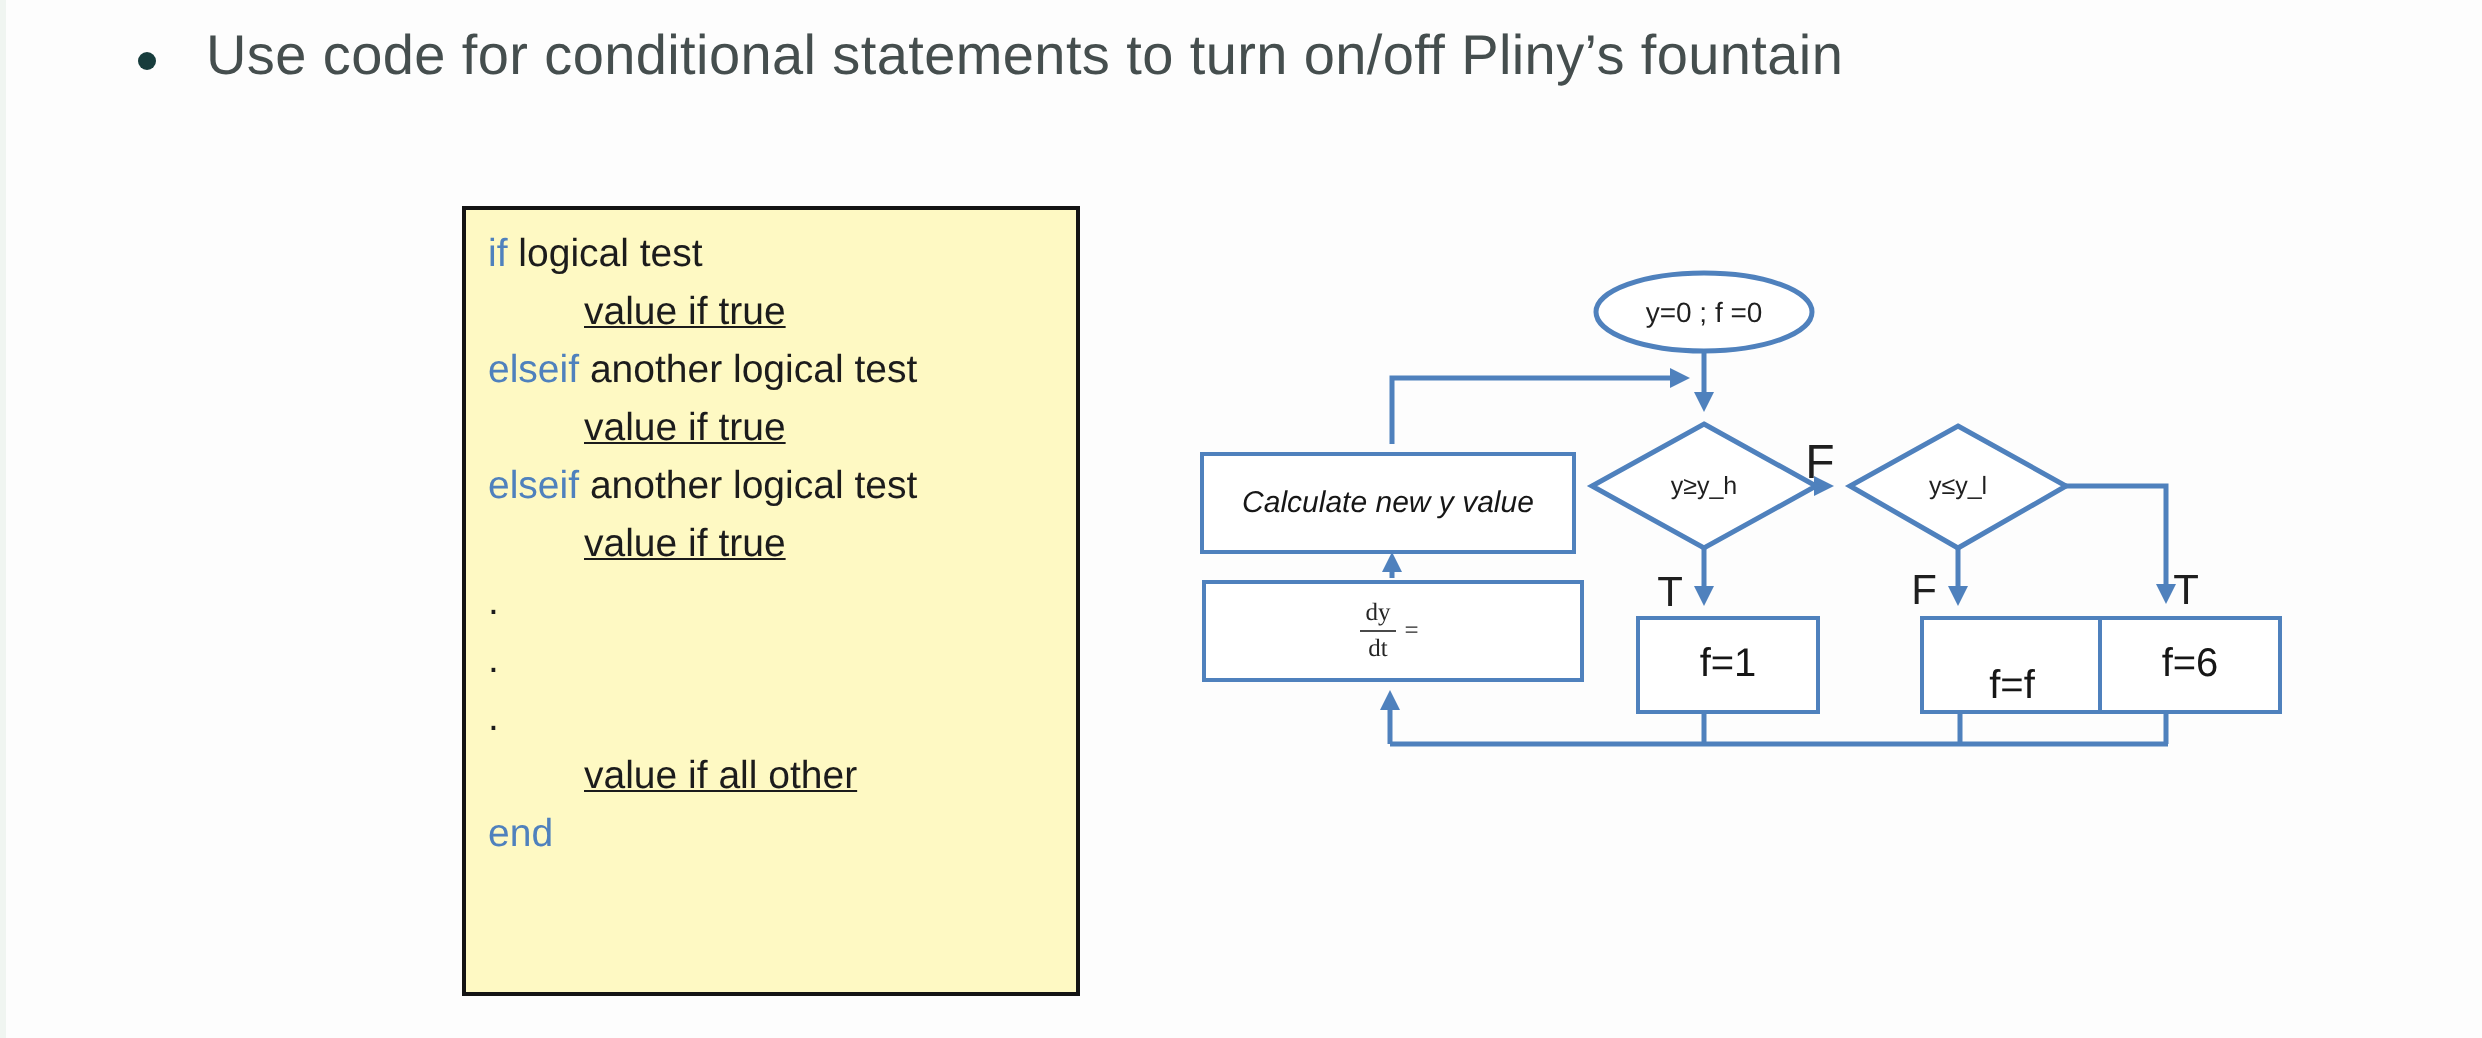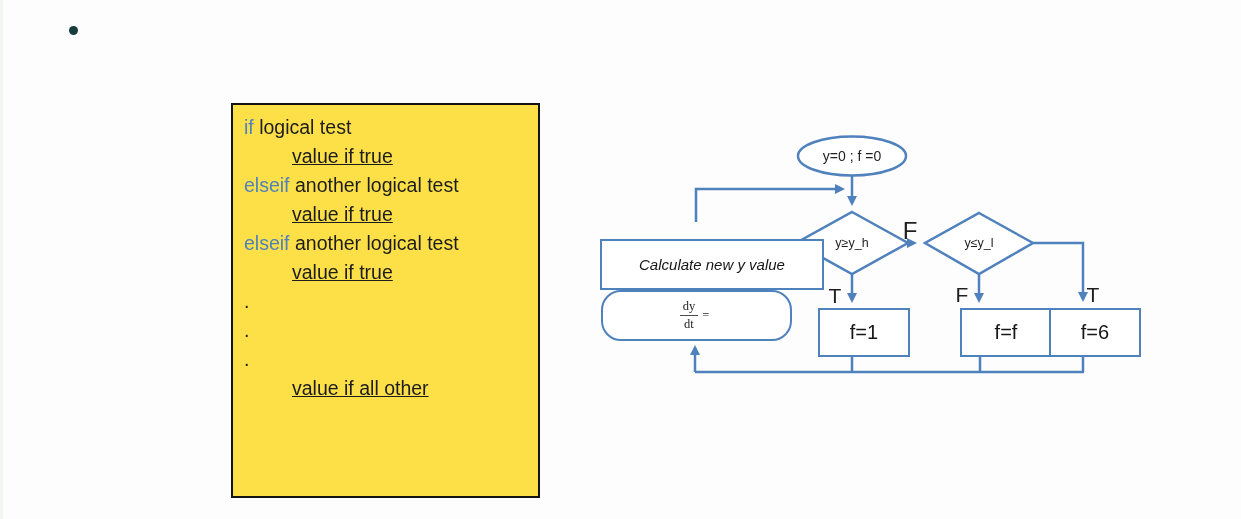--- a/index.html
+++ b/index.html
@@ -17,75 +17,76 @@
     background:#173c3c;
   }
   .slide-title{
     position:absolute;left:100px;top:0;width:1100px;
     font-size:28px;line-height:40px;color:#454e4e;letter-spacing:.2px;
     white-space:nowrap;
   }
   
   .code-box{
     position:absolute;left:228px;top:103px;width:309px;height:395px;
-    border:2.5px solid #141414;background:#fde047;box-sizing:border-box;
+    border:2.5px solid #141414;background:#fef9c3;box-sizing:border-box;
     padding:8px 0 0 11px;
   }
   .code-line{
     font-size:19.5px;line-height:29px;color:#1c1c1c;white-space:pre;
   }
   .code-line.ind{padding-left:48px;text-decoration:underline;}
   .kw{color:#4f81bd;}
   
   .fc-svg{position:absolute;left:0;top:0;width:1241px;height:519px;}
   .fc-box{
     position:absolute;background:#fff;border:2.5px solid #4f81bd;box-sizing:border-box;
     display:flex;align-items:center;justify-content:center;color:#161616;
   }
-  .calc-box{left:597px;top:239px;width:224px;height:51px;
+  .calc-box{left:597px;top:226px;width:188px;height:51px;
     font-style:italic;font-size:15px;justify-content:center;}
   .f-box{width:92px;height:49px;top:308px;font-size:20px;}
-  #fbox1{left:815px;} #fbox2{left:957px;} #fbox3{left:1046px;}
+  #fbox1{left:815px;} #fbox2{left:957px;align-items:flex-end;} #fbox3{left:1046px;}
   
   .formula-box{
     left:598px;top:290px;width:191px;height:51px;
     font-family:"Liberation Serif",serif;font-size:12.5px;color:#262626;
     border-width:2px;
-    border-radius:20px;
   }
   .frac{display:inline-flex;flex-direction:column;align-items:center;vertical-align:middle;}
   .frac .num{border-bottom:1px solid #4a4a4a;padding:0 3px 1px 3px;white-space:nowrap;}
   .frac .den{padding-top:1px;white-space:nowrap;}
   .eq{padding:0 4px;}
   .it{font-style:italic;}
   .red{color:#c0504d;}
   .blue-f{color:#4f81bd;font-style:italic;}
   .rad{border-top:1.2px solid #c0504d;}
   sub,sup{font-size:9px;}
   
   .fc-label{font-family:"Liberation Sans",sans-serif;fill:#1f1f1f;}
 </style>
 </head>
 <body>
 
 <div class="title-row">
   <span class="bullet-dot"></span>
+  <div class="slide-title">Use code for conditional statements to turn on/off Pliny’s fountain</div>
 </div>
 
 <div class="code-box">
   <div class="code-line"><span class="kw">if</span><span> logical test</span></div>
   <div class="code-line ind"><span>value if true</span></div>
   <div class="code-line"><span class="kw">elseif</span><span> another logical test</span></div>
   <div class="code-line ind"><span>value if true</span></div>
   <div class="code-line"><span class="kw">elseif</span><span> another logical test</span></div>
   <div class="code-line ind"><span>value if true</span></div>
   <div class="code-line"><span>.</span></div>
   <div class="code-line"><span>.</span></div>
   <div class="code-line"><span>.</span></div>
   <div class="code-line ind"><span>value if all other</span></div>
+  <div class="code-line"><span class="kw">end</span></div>
 </div>
 
 <svg class="fc-svg" viewBox="0 0 1241 519" xmlns="http://www.w3.org/2000/svg">
   <defs>
     <marker id="arr" viewBox="0 0 10 10" markerWidth="10" markerHeight="10" refX="7" refY="5" orient="auto" markerUnits="userSpaceOnUse">
       <path d="M0,0 L10,5 L0,10 z" fill="#4f81bd"></path>
     </marker>
   </defs>
 
   <g stroke="#4f81bd" stroke-width="2.5" fill="none">

